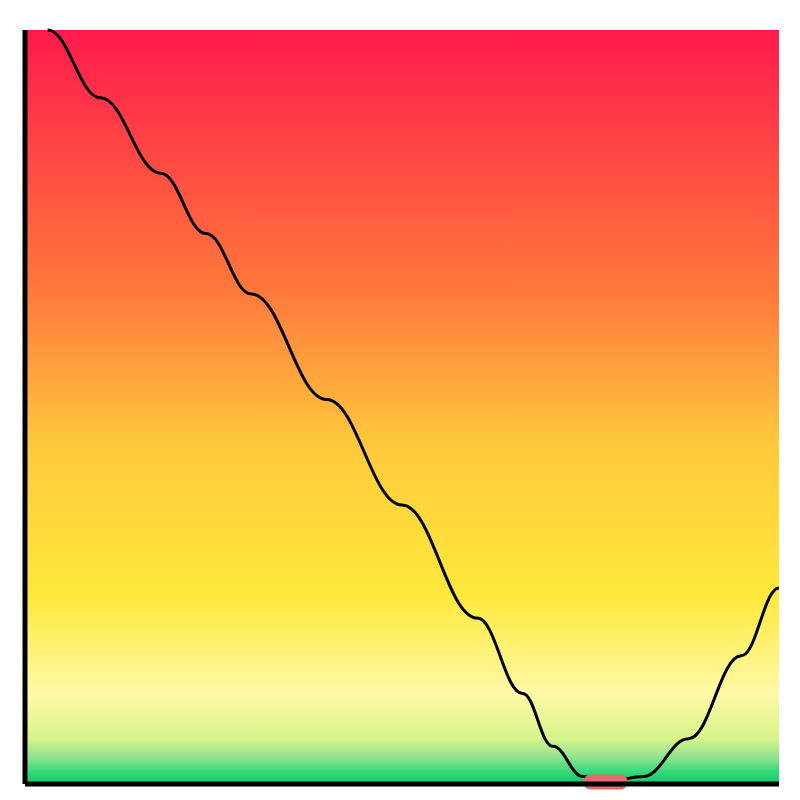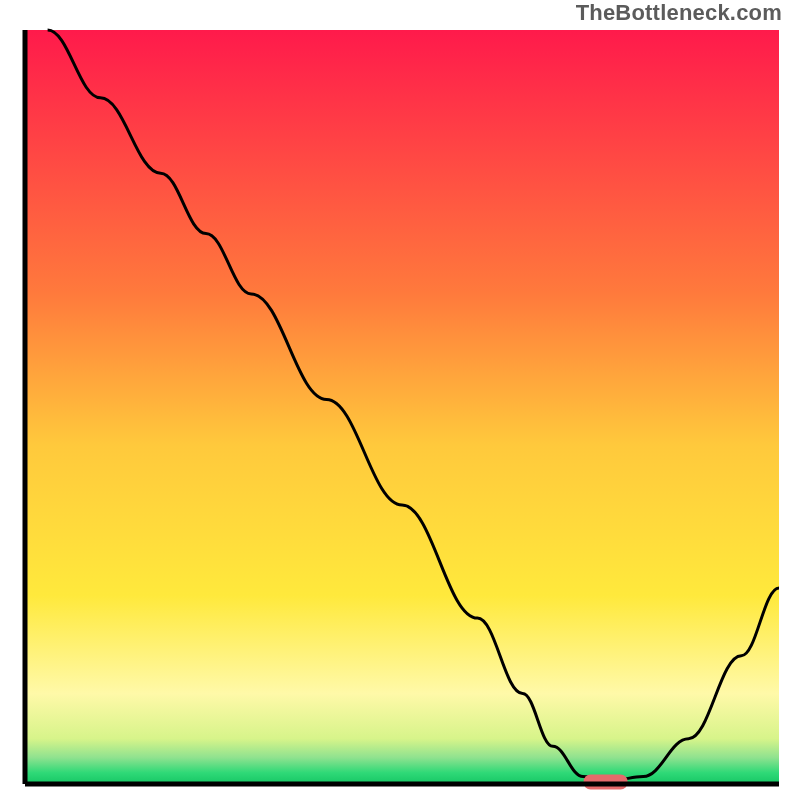--- a/index.html
+++ b/index.html
@@ -28,21 +28,20 @@
   svg {
     position: absolute;
     left: 0;
     top: 0;
   }
 </style>
 </head>
 <body>
 
 <div class="container">
-  <div class="watermark">TheBottleneck.com</div>
 
   <svg id="chart-svg" width="800" height="800" viewBox="0 0 800 800">
     <defs>
       <linearGradient id="bg-grad" x1="0" y1="0" x2="0" y2="1">
           <stop offset="0%" stop-color="#ff1a4b"></stop>
           <stop offset="35%" stop-color="#ff7a3c"></stop>
           <stop offset="55.00000000000001%" stop-color="#ffc93c"></stop>
           <stop offset="75%" stop-color="#ffe93c"></stop>
           <stop offset="88%" stop-color="#fff9a8"></stop>
           <stop offset="94%" stop-color="#d7f48a"></stop>

